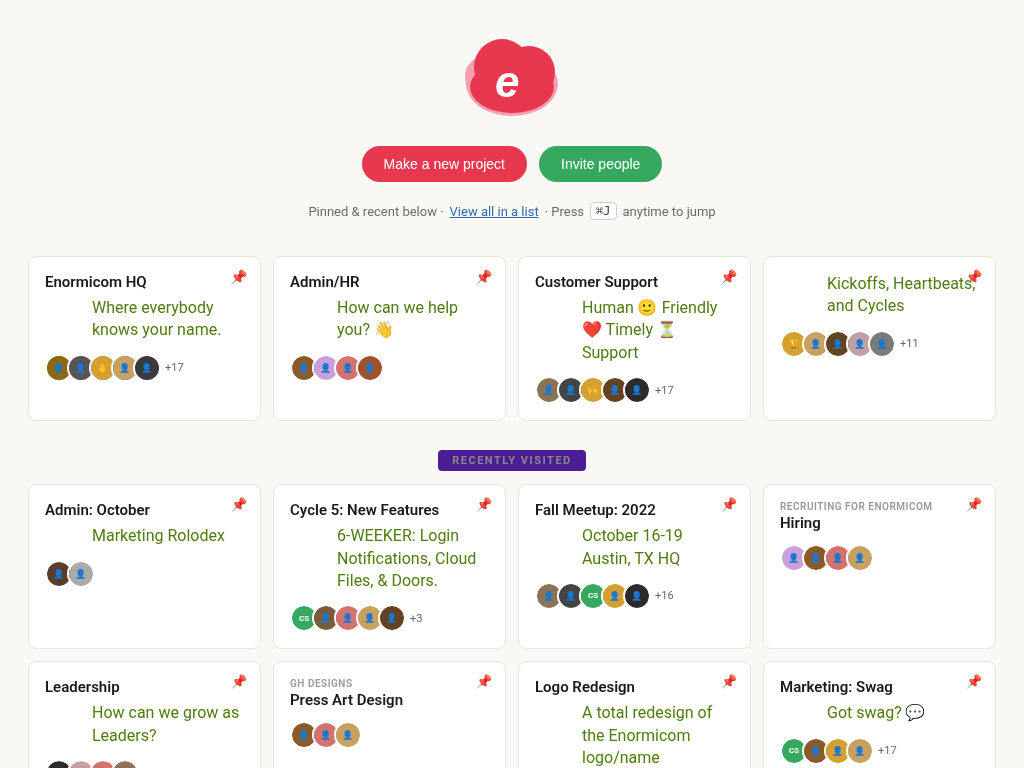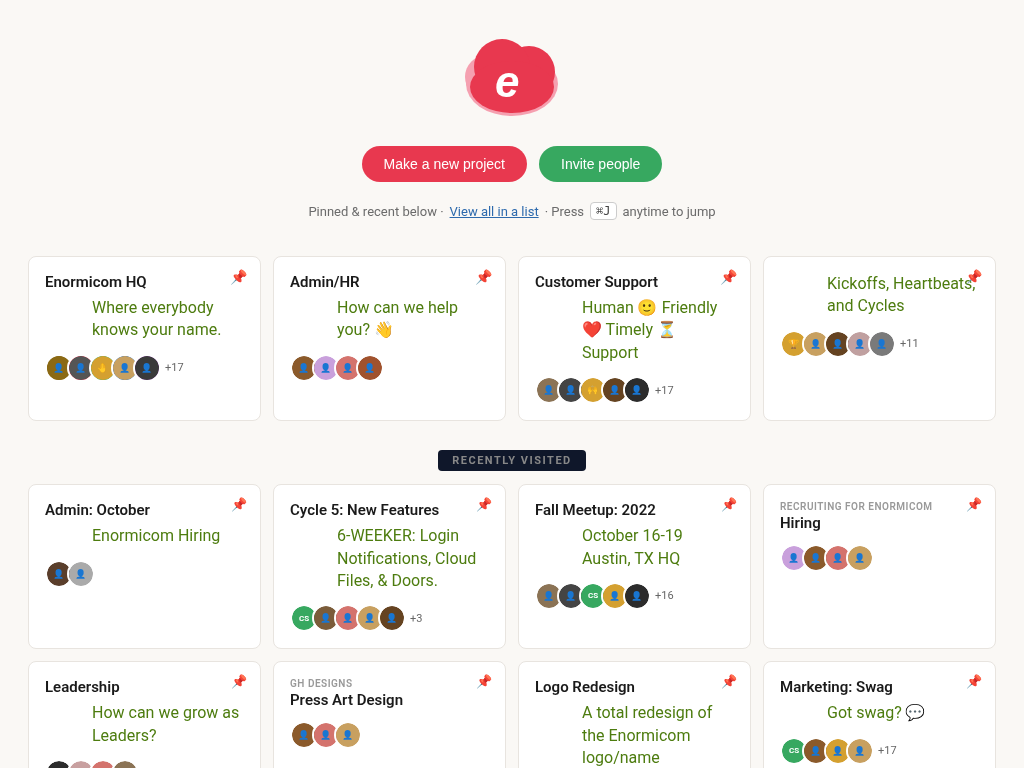--- a/index.html
+++ b/index.html
@@ -163,21 +163,21 @@
       color: #666;
       margin-left: 10px;
     }
 
     .section-label {
       text-align: center;
       margin-bottom: 16px;
     }
 
     .section-label span {
-      background: #0f172a;
+      background: #4c1d95;
       color: #888;
       font-size: 11px;
       font-weight: 700;
       letter-spacing: 1.5px;
       text-transform: uppercase;
       padding: 4px 14px;
       border-radius: 4px;
     }
 
     .recent-grid {
@@ -344,21 +344,21 @@
 
   <div class="section-label">
     <span>RECENTLY VISITED</span>
   </div>
 
   <div class="recent-grid">
 
     <div class="card">
       <span class="pin-gray">📌</span>
       <div class="card-title">Admin: October</div>
-      <div class="card-subtitle">Enormicom Hiring</div>
+      <div class="card-subtitle">Marketing Rolodex</div>
       <div class="avatars">
         <div class="avatar">
             <div class="avatar-img" style="background:#5a3e2b">👤</div>
           </div>
         <div class="avatar">
             <div class="avatar-img" style="background:#aaa">👤</div>
           </div>
       </div>
     </div>
 

